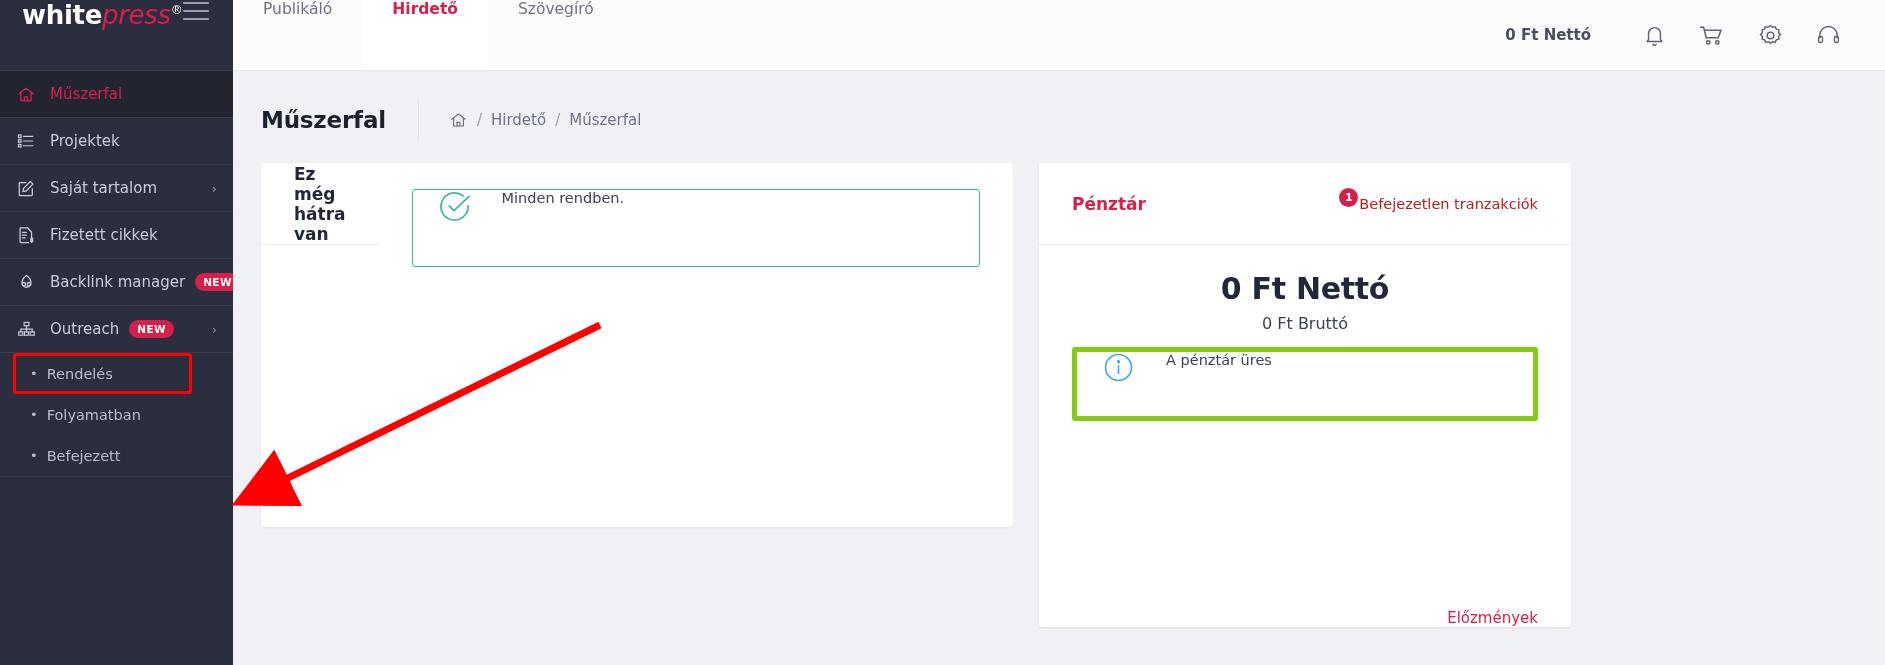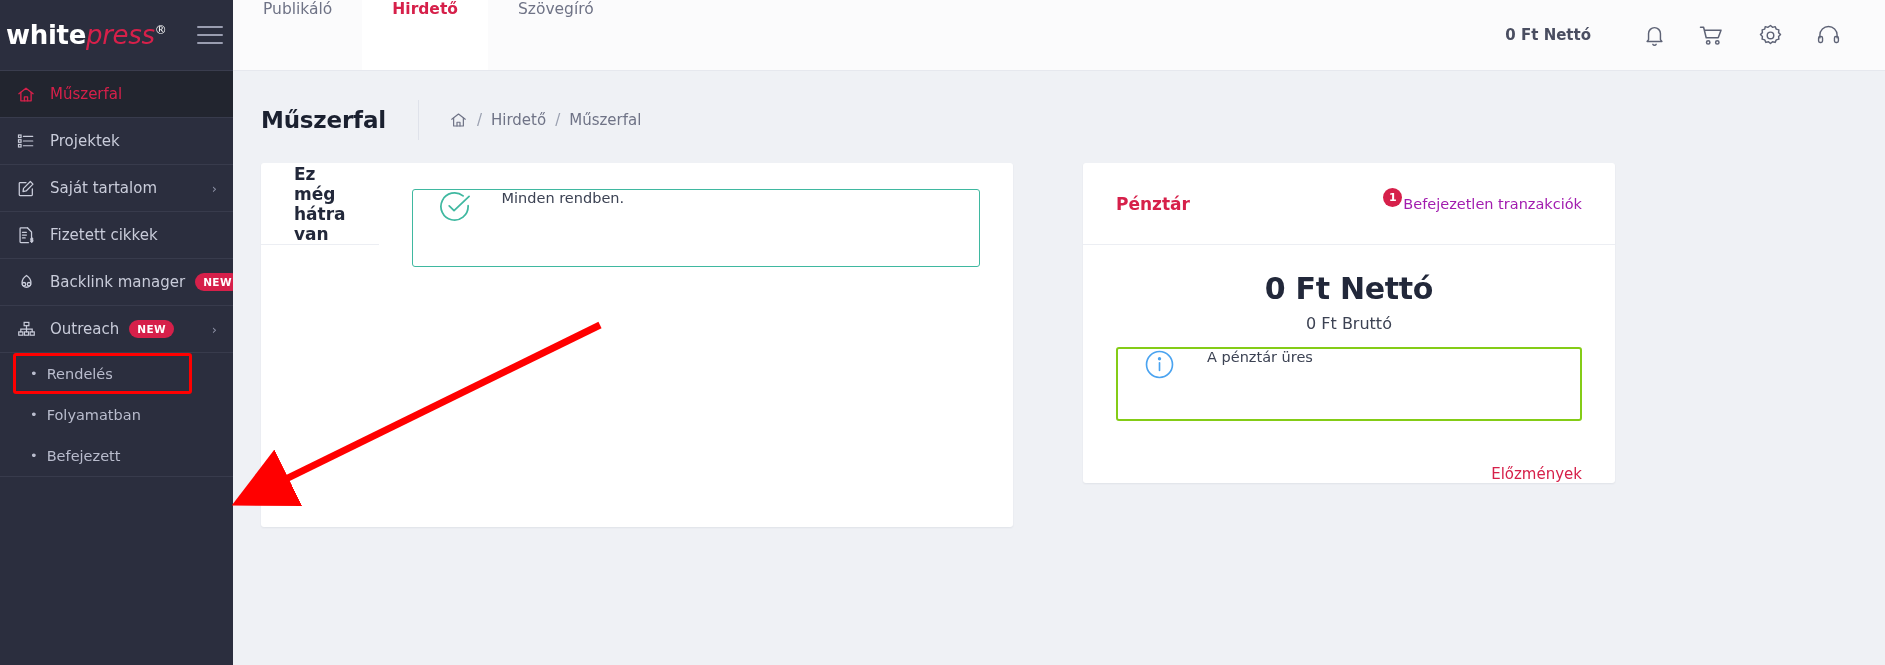--- a/index.html
+++ b/index.html
@@ -12,22 +12,22 @@
   #app { position: relative; width: 1885px; height: 665px; display: flex; }
 
   
   .sidebar {
     width: 233px; height: 665px; flex: 0 0 233px;
     background: #2b2e3e;
     display: flex; flex-direction: column;
   }
   .brand {
     height: 71px; flex: 0 0 71px;
-    display: flex; align-items: center;
-    padding: 0 6px;
+    display: flex; 
+    padding: 0 22px;
     background: #2b2e3e;
     border-bottom: 1px solid #3a3d4e;
   }
   .brand-logo { font-size: 26px; letter-spacing: -0.3px; white-space: nowrap; }
   .brand-white { color: #ffffff; font-weight: 700; }
   .brand-press { color: #d6204a; font-weight: 400; font-style: italic; }
   .brand-reg { color: #ffffff; font-size: 12px; vertical-align: super; font-weight: 400; }
   .hamburger {
     margin-left: auto; width: 30px; height: 22px;
     display: flex; flex-direction: column; justify-content: center; gap: 6px;
@@ -108,47 +108,47 @@
   .crumbs .sl { color: #9aa0b0; }
   .crumb-home { display: flex; align-items: center; }
 
   .cards { display: flex; gap: 26px; align-items: flex-start; }
   .card {
     background: #ffffff;
     border-radius: 3px;
     box-shadow: 0 1px 2px rgba(30,40,70,0.07);
   }
   .card-left { width: 752px; height: 364px; flex: 0 0 752px; display: flex; flex-direction: row; }
-  .card-right { width: 532px; height: 320px; flex: 0 0 532px; display: flex; flex-direction: column; margin-left: 44px; }
+  .card-right { width: 532px; height: 464px; flex: 0 0 532px; display: flex; flex-direction: column; }
   .card-head {
     height: 82px; flex: 0 0 82px;
     display: flex; align-items: center;
     padding: 0 33px;
     border-bottom: 1px solid #eceef3;
   }
   .card-title { font-size: 17px; font-weight: 700; color: #22283a; }
   .card-title.pink { color: #d6204a; }
   .head-right { margin-left: auto; display: flex; align-items: flex-start; }
   .cnt-badge {
     background: #d6204a; color: #fff;
     width: 19px; height: 19px; border-radius: 50%;
     font-size: 11px; font-weight: 700;
     display: flex; align-items: center; justify-content: center;
     margin-top: -8px;
   }
-  .head-right-label { font-size: 14.5px; color: #a21caf; margin-left: 1px; }
+  .head-right-label { font-size: 14.5px; color: #b91c1c; margin-left: 1px; }
   .card-body { flex: 1 1 auto; padding: 26px 33px 0 33px; position: relative; }
 
   .alert {
     border-radius: 3px;
     display: flex; align-items: flex-start;
     padding: 0 26px;
   }
   .alert-success { border: 1px solid #3fb8a0; height: 78px; }
-  .alert-info { border: 2px solid #84cc16; height: 74px; margin-top: 14px; }
+  .alert-info { border: 5px solid #84cc16; height: 74px; margin-top: 14px; }
   .alert-text { font-size: 14.5px; color: #3c4253; margin-left: 30px; }
   .alert-info .alert-text { margin-left: 32px; }
 
   .amount-net { text-align: center; font-size: 30px; font-weight: 700; color: #22283a; letter-spacing: -0.3px; }
   .amount-gross { text-align: center; font-size: 16px; color: #3c4253; margin-top: 8px; }
   .card-foot { padding: 0 33px 0 33px; display: flex; justify-content: flex-end; }
   .link-hist { font-size: 15px; color: #d6204a; text-decoration: none; }
 
   
   .annot { position: absolute; left: 0; top: 0; width: 1885px; height: 665px; pointer-events: none; }

